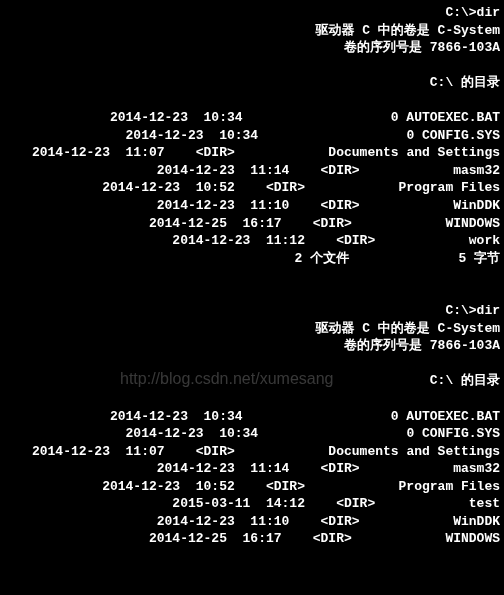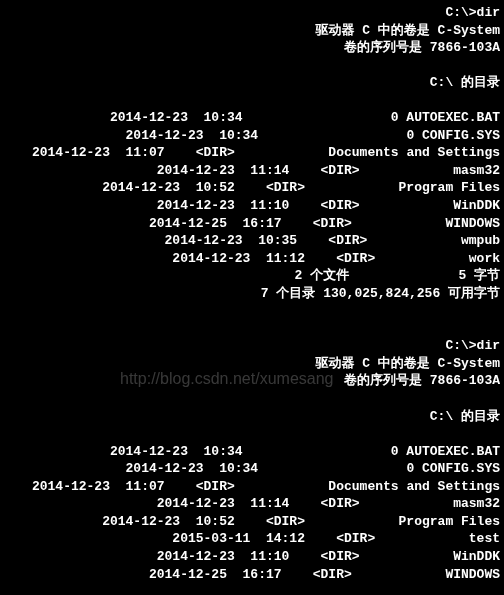--- a/index.html
+++ b/index.html
@@ -37,24 +37,22 @@
   <div class="line"> </div>
   <div class="line"> C:\ 的目录</div>
   <div class="line"> </div>
   <div class="line">2014-12-23  10:34                   0 AUTOEXEC.BAT</div>
   <div class="line">2014-12-23  10:34                   0 CONFIG.SYS</div>
   <div class="line">2014-12-23  11:07    &lt;DIR&gt;            Documents and Settings</div>
   <div class="line">2014-12-23  11:14    &lt;DIR&gt;            masm32</div>
   <div class="line">2014-12-23  10:52    &lt;DIR&gt;            Program Files</div>
   <div class="line">2014-12-23  11:10    &lt;DIR&gt;            WinDDK</div>
   <div class="line">2014-12-25  16:17    &lt;DIR&gt;            WINDOWS</div>
-  <div class="line">2014-12-23  10:35    &lt;DIR&gt;            wmpub</div>
   <div class="line">2014-12-23  11:12    &lt;DIR&gt;            work</div>
   <div class="line">               2 个文件              5 字节</div>
-  <div class="line">               7 个目录 130,025,824,256 可用字节</div>
   <div class="line"> </div>
 
   <div class="line"> </div>
 
   <div class="line">C:\&gt;dir</div>
   <div class="line"> 驱动器 C 中的卷是 C-System</div>
   <div class="line"> 卷的序列号是 7866-103A</div>
   <div class="line"> </div>
   <div class="line"> C:\ 的目录</div>
   <div class="line"> </div>

